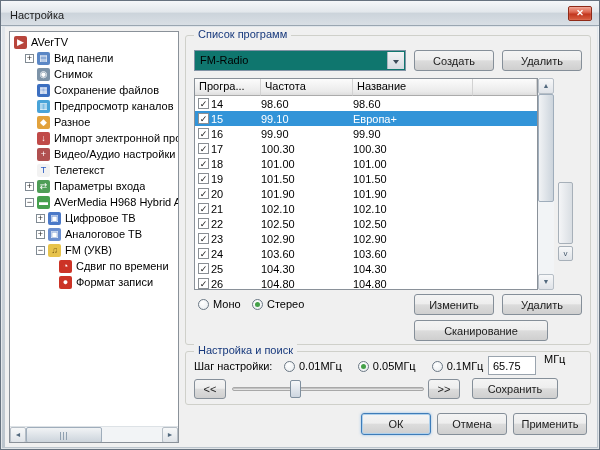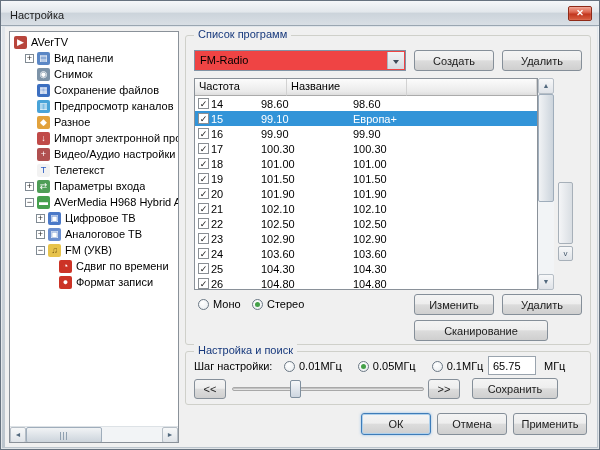--- a/index.html
+++ b/index.html
@@ -51,21 +51,21 @@
   .group1 { left:180px; top:8px; width:406px; height:310px; }
   .group2 { left:180px; top:324px; width:406px; height:54px; }
 
   
   .btn { position:absolute; height:21px; border:1px solid #858f99; border-radius:3px;
     background:linear-gradient(180deg,#f4f4f4 0%,#eeeeee 45%,#dcdcdc 52%,#cfcfcf 100%);
     font-family:inherit; font-size:11px; color:#1c1c1c; text-align:center; cursor:default; }
   .btn-default { border-color:#3e7cb8; box-shadow:inset 0 0 0 1px #aed0ec, 0 0 3px rgba(70,150,220,.55); }
 
   
-  .combo { position:absolute; left:8px; top:14px; width:212px; height:21px; background:#ef4444; border:1px solid #8193a5; }
+  .combo { position:absolute; left:8px; top:14px; width:212px; height:21px; background:#0f766e; border:1px solid #8193a5; }
   .combo-text { position:absolute; left:5px; top:3px; }
   .combo-btn { position:absolute; right:1px; top:1px; bottom:1px; width:17px;
     background:linear-gradient(180deg,#f2f3f5,#d6dbe1); border-left:1px solid #aab4bf; }
   .darr { position:absolute; left:5px; top:8px; width:0; height:0;
     border:3px solid transparent; border-top:4px solid #3c4a58; }
 
   
   .grid { position:absolute; left:8px; top:42px; width:344px; height:212px;
     border:1px solid #8a9199; background:#fff; overflow:hidden; }
   .grid-header { display:flex; height:17px; }
@@ -244,20 +244,21 @@
         <span class="combo-text">FM-Radio</span>
         <span class="combo-btn">
             <span class="darr"></span>
           </span>
       </div>
       <button class="btn" style="left:228px; top:14px; width:80px;">Создать</button>
       <button class="btn" style="left:316px; top:14px; width:80px;">Удалить</button>
 
       <div class="grid">
         <div class="grid-header" id="grid-header">
+            <span class="gh-cell" style="width: 66px;">Програ...</span>
             <span class="gh-cell" style="width: 92px;">Частота</span>
             <span class="gh-cell" style="width: 120px;">Название</span>
             <span class="gh-cell gh-last" style="width: 64px;"></span>
           </div>
         <div class="grid-body" id="grid-body">
             <div class="grid-row">
               <span class="gc gc-num" style="width: 66px;">
                 <span class="checkbox">✓</span>
                 <span class="rownum">14</span>
               </span>
@@ -405,21 +406,21 @@
             </span>
             <span>0.05МГц</span>
           </span>
           <span class="radio-wrap">
             <span class="radio"></span>
             <span>0.1МГц</span>
           </span>
         </span>
 
       <input class="textfield" style="left: 302px; top: 4px; width: 48px; height: 19px;" value="65.75">
-      <span class="static-label" style="left:358px; top:8px;">МГц</span>
+      <span class="static-label" style="left:358px; top:1px;">МГц</span>
 
       <button class="btn" style="left:8px; top:27px; width:32px; height:20px;">&lt;&lt;</button>
       <div class="slider">
         <div class="slider-track"></div>
         <div class="slider-thumb" style="left: 30%;"></div>
       </div>
       <button class="btn" style="left:242px; top:27px; width:32px; height:20px;">&gt;&gt;</button>
       <button class="btn" style="left:286px; top:26px; width:86px;">Сохранить</button>
     </div>
 

